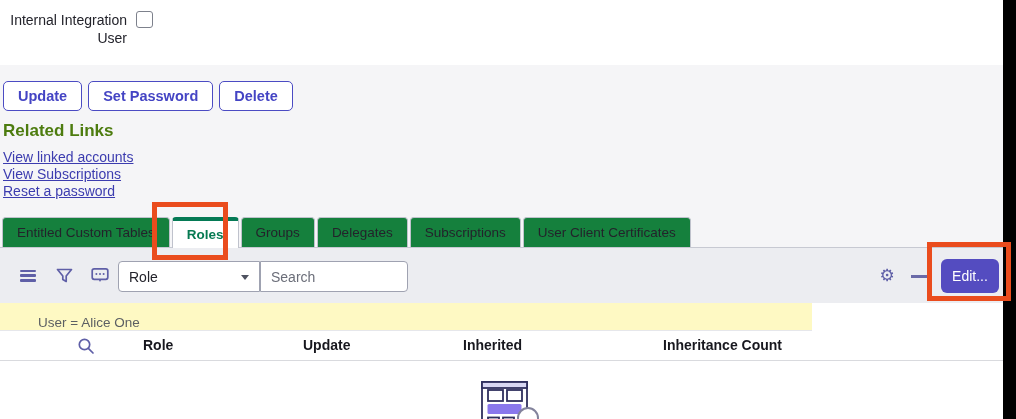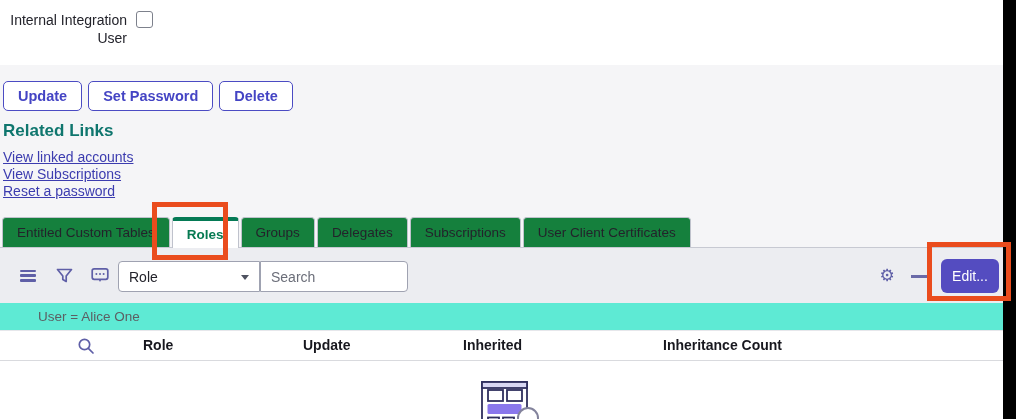--- a/index.html
+++ b/index.html
@@ -20,21 +20,21 @@
   .checkbox { position:absolute; left:136px; top:1px; width:17px; height:17px;
     border:1px solid #7d818c; border-radius:3px; background:#fff; }
 
   
   .form-band { position:absolute; left:0; top:65px; width:1003px; height:153px; background:#f5f5f7; }
 
   .btn-row { position:absolute; left:3px; top:16px; display:flex; gap:6px; }
   .btn { height:30px; padding:4px 14px; background:#fff; border:1px solid #4b4bc3; border-radius:5px;
     color:#4444c4; font-weight:bold; font-size:14.5px; display:flex; align-items:center; cursor:pointer; }
 
-  .related-title { position:absolute; left:3px; top:56px; font-size:17px; font-weight:bold; color:#0f766e; }
+  .related-title { position:absolute; left:3px; top:56px; font-size:17px; font-weight:bold; color:#4d7c0f; }
   .links { position:absolute; left:3px; top:84px; display:flex; flex-direction:column; }
   .link { font-size:14px; color:#3c3caf; text-decoration:underline; line-height:17px; cursor:pointer; }
 
   
   .tabbar { position:absolute; left:0; top:218px; width:1003px; height:30px; background:#f5f5f7;
     border-bottom:1px solid #c7c9d2; display:flex; align-items:flex-end; padding-left:2px; }
   .tab { height:30px; display:flex; align-items:center; padding:0 14px; background:#15803d;
     border:1px solid #bfc2cc; border-bottom:none; border-radius:4px 4px 0 0; margin-right:2px;
     font-size:13.5px; color:#23232b; cursor:pointer; white-space:nowrap; position:relative; }
   .tab.active { background:#fff; border-top:4px solid #057a55; color:#067a52; font-weight:bold;
@@ -56,22 +56,22 @@
     font-size:14px; color:#23232b; padding:0 10px; outline:none; }
   .search-box::placeholder { color:#6b6e79; }
   .gear { position:absolute; left:874px; top:0; height:55px; width:26px; display:flex; align-items:center;
     justify-content:center; font-size:17px; color:#5f5fa7; cursor:pointer; }
   .dash { position:absolute; left:911px; top:27px; width:18px; height:2.5px; background:#6a6aa8; }
   .edit-btn { position:absolute; left:941px; top:11px; width:58px; height:34px; background:#544cc0;
     border:none; border-radius:6px; color:#ffffff; font-weight:normal; font-size:14px; cursor:pointer;
     font-family:"Liberation Sans", sans-serif; }
 
   
-  .crumb-row { position:absolute; left:0; top:303px; width:1003px; height:28px; background:#5eead4;
-    border-bottom:1px solid #e6e7eb; display:flex; align-items:center; }
+  .crumb-row { position:absolute; left:0; top:303px; width:812px; height:28px; background:#fef9c3;
+    border-bottom:1px solid #e6e7eb; display:flex; align-items:flex-end; }
   .crumb { margin-left:38px; font-size:13.5px; color:#5c5f63; }
 
   
   .hdr-row { position:absolute; left:0; top:331px; width:1003px; height:30px; background:#fff;
     border-bottom:1px solid #d9dade; }
   .hdr-cell { position:absolute; top:6px; font-size:14px; font-weight:bold; color:#17171e; }
   .mag { position:absolute; left:77px; top:6px; width:18px; height:18px; cursor:pointer; }
 
   
   .list-body { position:absolute; left:0; top:361px; width:1003px; height:58px; background:#fff; }

